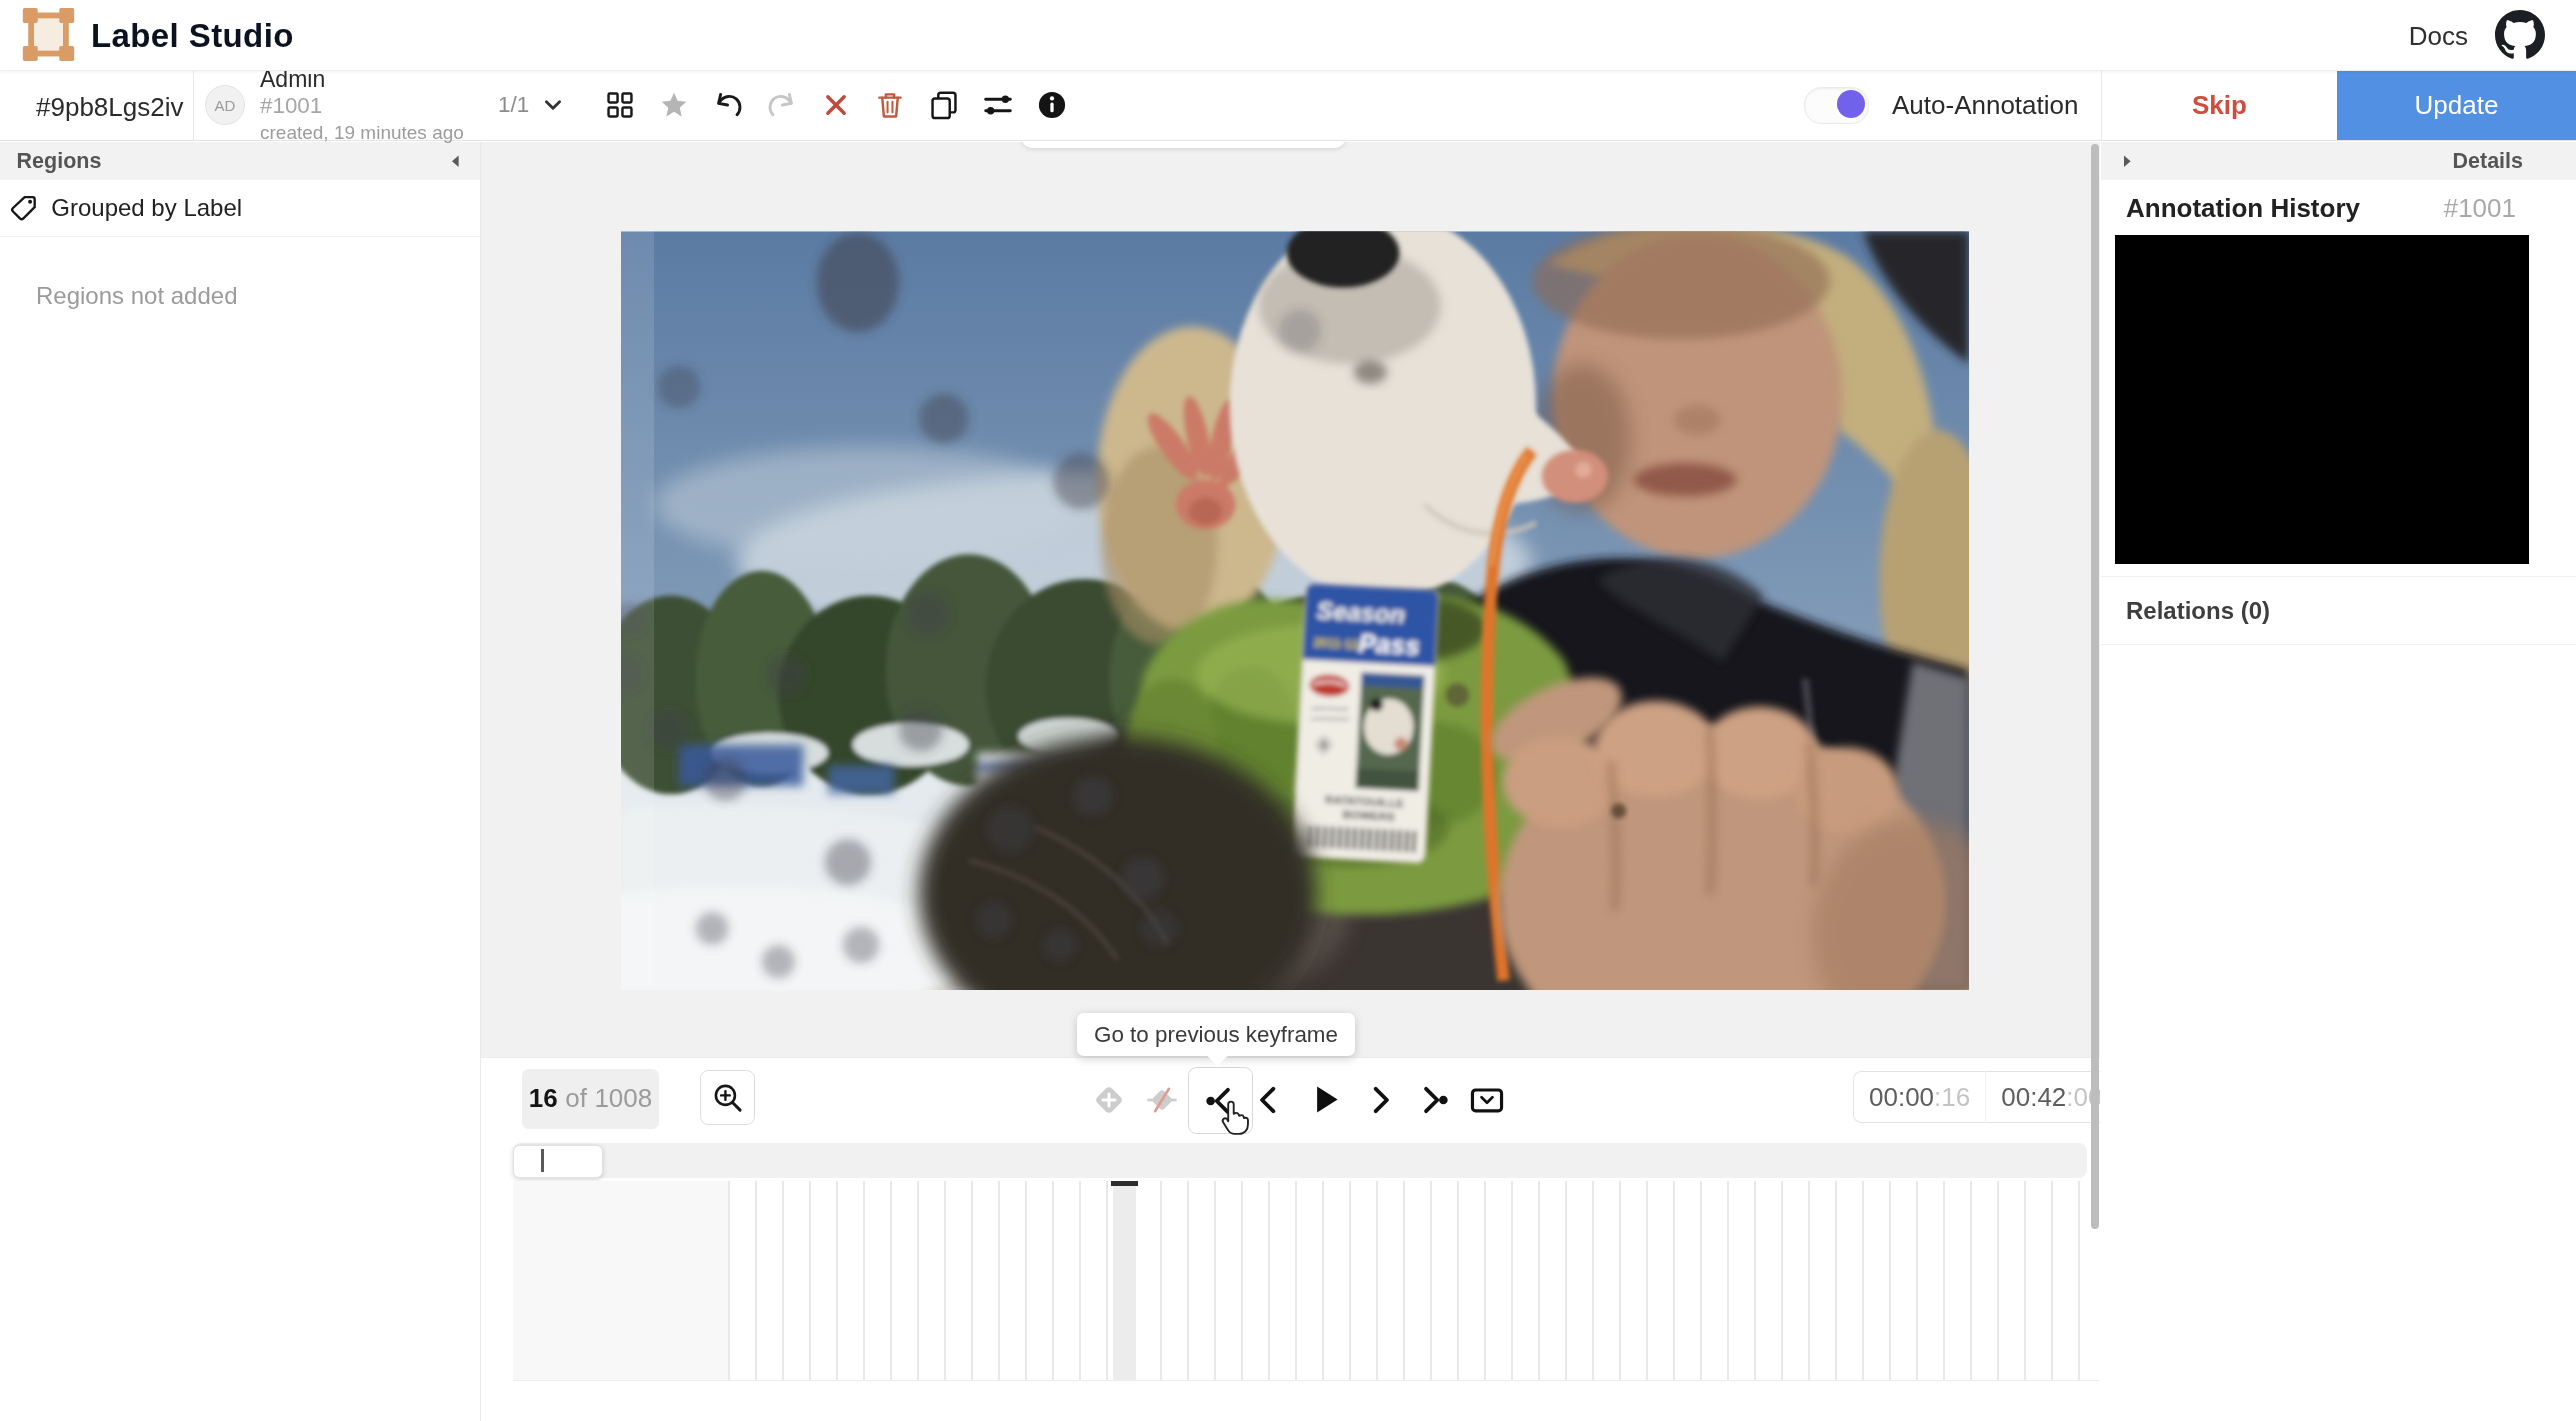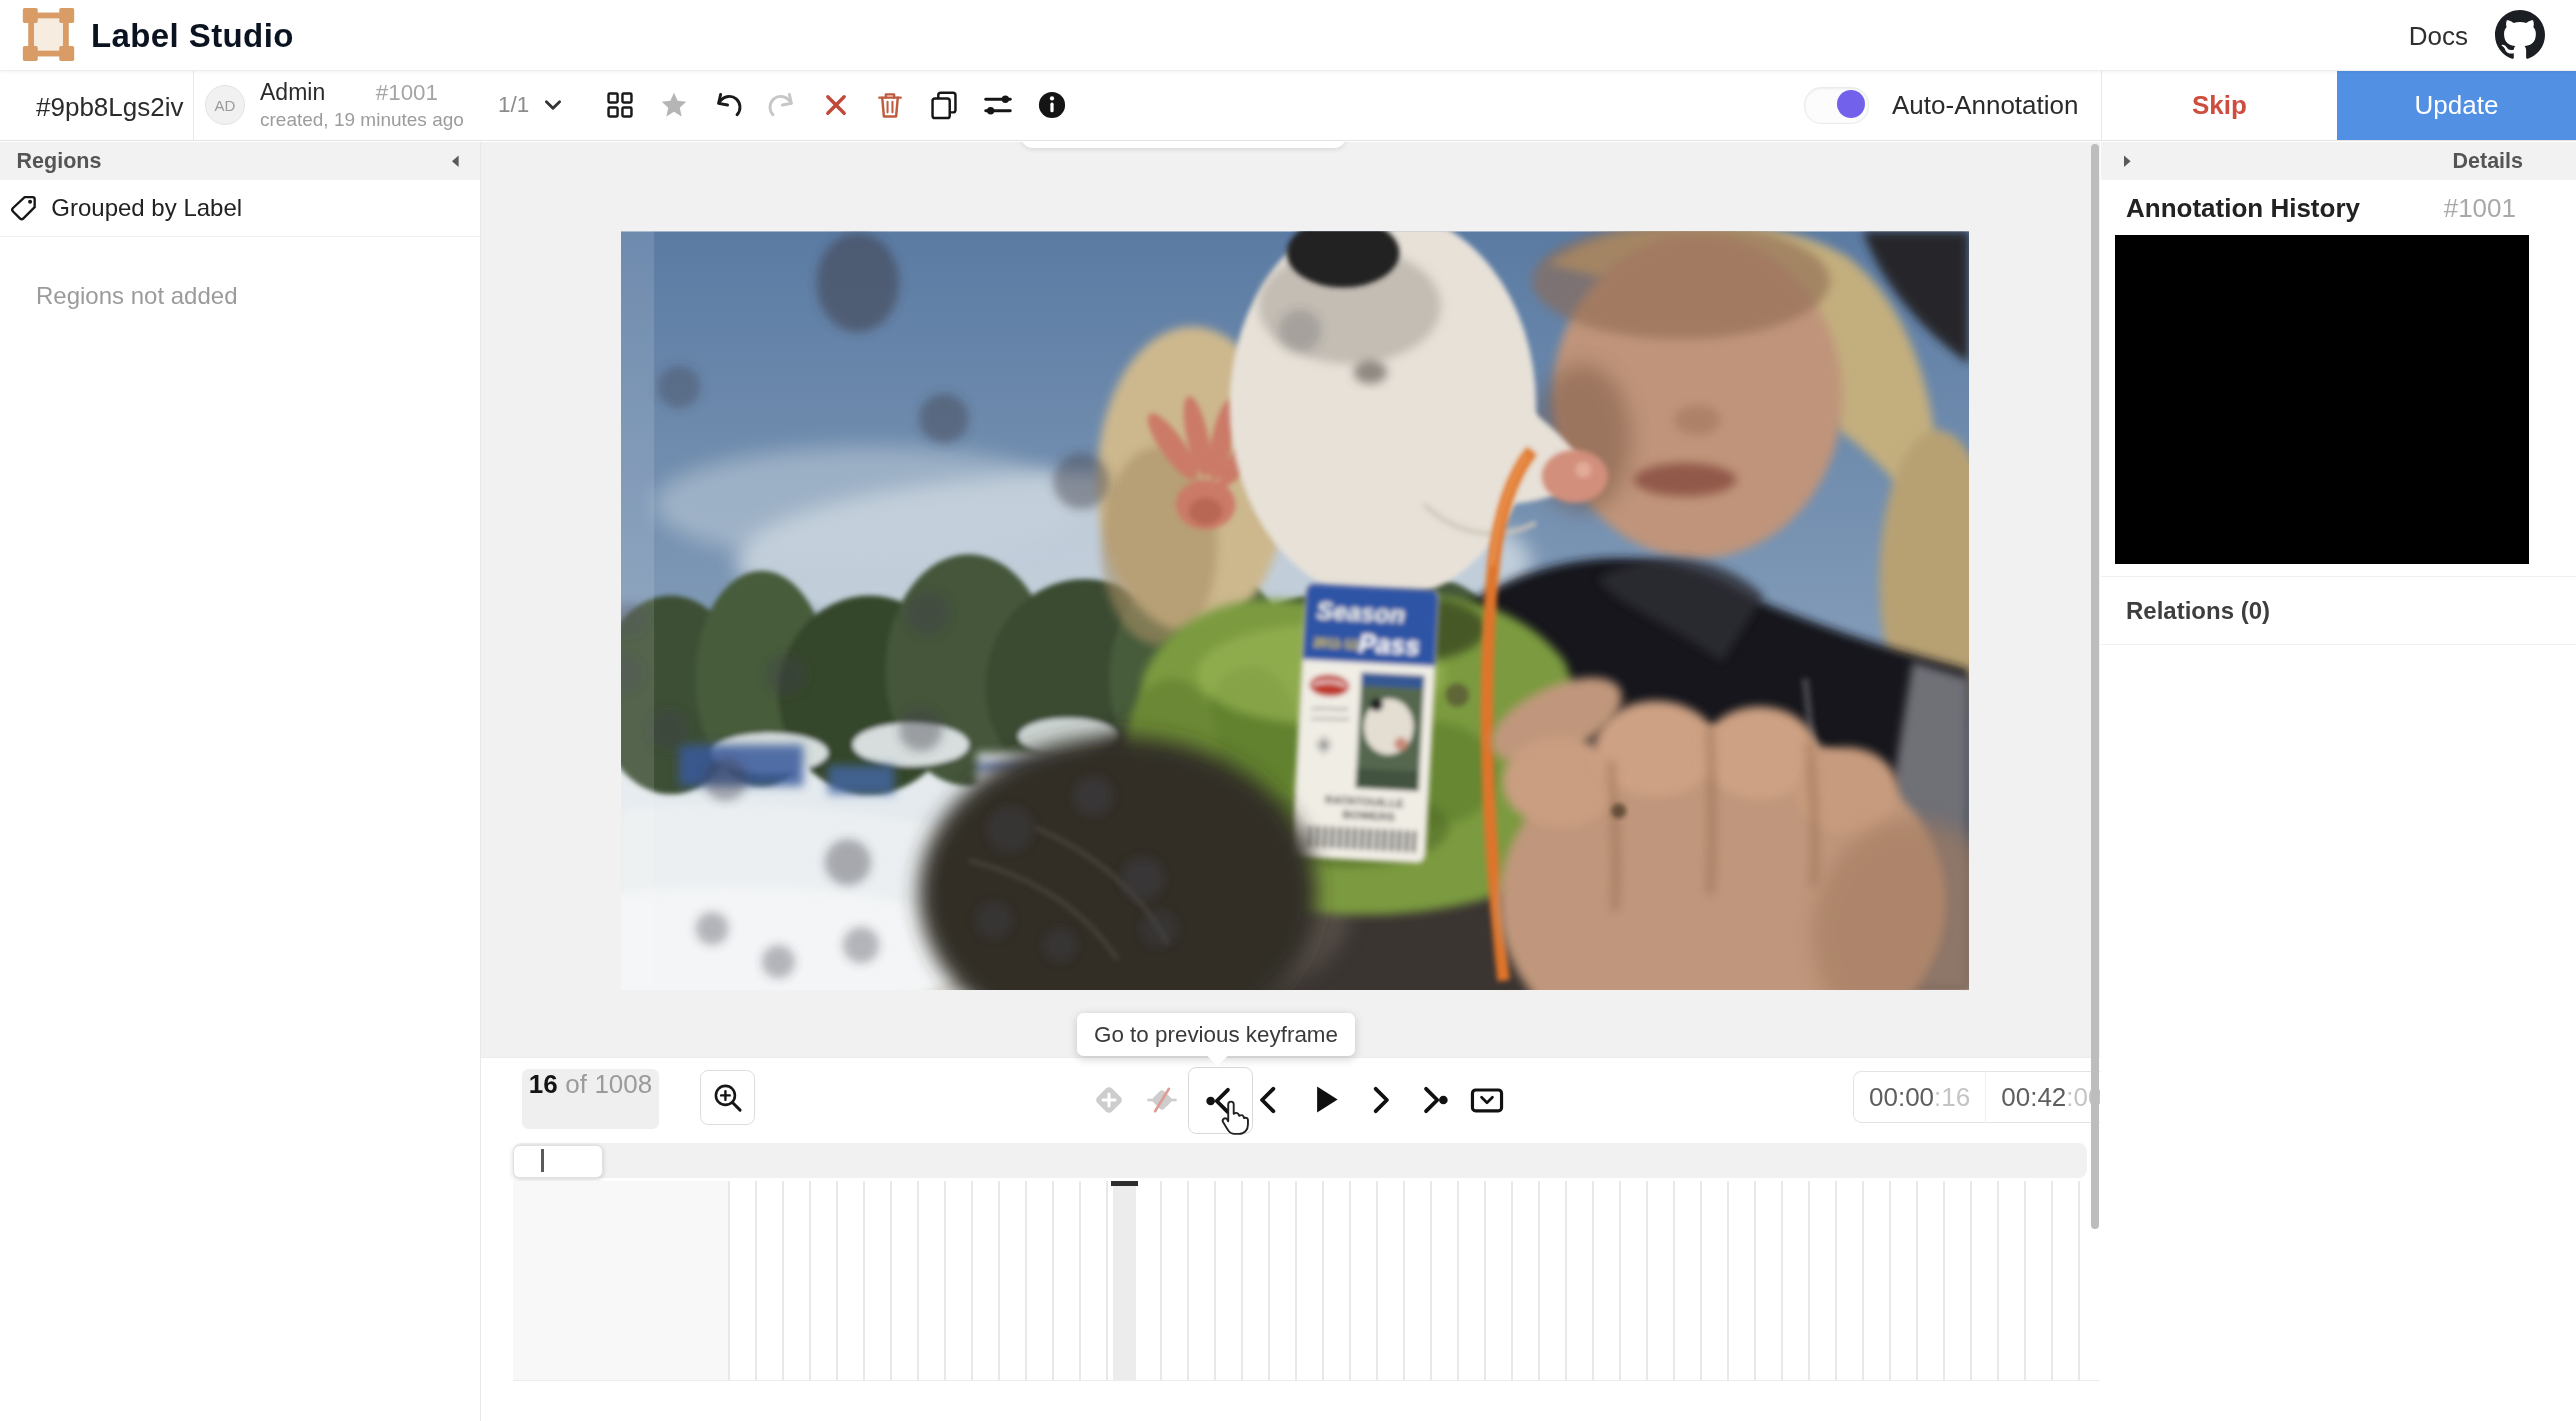--- a/index.html
+++ b/index.html
@@ -18,21 +18,21 @@
   
   .toolbar{position:absolute;left:0;top:70px;width:2576px;height:70px;background:#fff;
            border-bottom:0.8px solid #e3e3e3;z-index:8;}
   .task-id{position:absolute;left:36px;top:22.4px;font-size:26px;color:#2b2b2b;}
   .vdiv{position:absolute;top:0;width:0.8px;height:70px;background:#e8e8e8;}
   .d1{left:193px}.d2{left:2101px}
   .annotator{position:absolute;left:205px;top:0;height:70px;display:flex;align-items:center;cursor:pointer;}
   .avatar{width:38px;height:38px;border-radius:50%;background:#f1f1f1;border:0.8px solid #e2e2e2;
           display:flex;align-items:center;justify-content:center;font-size:15px;color:#9b9b9b;flex:none;}
   .ann-text{margin-left:15px;width:178px;}
-  .ann-top{display:flex;justify-content:space-between;align-items:baseline;}
+  .ann-top{display:flex;justify-content:space-between;align-items:baseline;flex-direction:column;}
   .ann-name{font-size:23px;color:#2b2b2b;}
   .ann-id{font-size:22.4px;color:#a5a5a5;}
   .ann-sub{font-size:19px;color:#9c9c9c;margin-top:2.5px;white-space:nowrap;}
   .ann-count{margin-left:60px;font-size:22.4px;color:#8c8c8c;}
   .chev{margin-left:10px;width:28px;height:28px;}
   .tool-icons{position:absolute;left:593px;top:0;height:70px;display:flex;align-items:center;}
   .tbtn{width:54px;height:54px;display:flex;align-items:center;justify-content:center;cursor:pointer;border-radius:6.6px;}
   .auto-group{position:absolute;left:1804px;top:0;height:70px;display:flex;align-items:center;}
   .toggle{width:63px;height:35px;border-radius:17.4px;background:#fcfcfc;border:0.8px solid #ebebeb;
           box-shadow:inset 0 0.8px 2.5px rgba(0,0,0,.08);position:relative;cursor:pointer;flex:none;}
@@ -57,21 +57,21 @@
   .float-sliver{position:absolute;left:540px;top:-16.6px;width:325px;height:23px;background:#fff;
                 border-radius:0 0 11.6px 11.6px;box-shadow:0 1.7px 5px rgba(0,0,0,.10);}
   .video{position:absolute;left:140px;top:89px;width:1348px;height:759px;}
   .tooltip{position:absolute;left:596px;top:871px;width:278px;height:43px;background:#fff;border-radius:6.6px;
            box-shadow:0 2.5px 10px rgba(0,0,0,.18);display:flex;align-items:center;justify-content:center;
            font-size:22.4px;color:#3a3a3a;z-index:7;}
   .tooltip-arrow{position:absolute;left:133px;bottom:-6.6px;width:15px;height:15px;background:#fff;transform:rotate(45deg);}
 
   .timeline-block{position:absolute;left:0;top:915px;width:1619px;height:364px;background:#fff;border-top:0.8px solid #ececec;}
   .frame-pill{position:absolute;left:41px;top:10.8px;width:137px;height:60px;background:#efefef;border-radius:6.6px;
-              display:flex;align-items:flex-start;justify-content:center;gap:7.5px;font-size:26px;cursor:pointer;}
+              display:flex;align-items:center;justify-content:center;gap:7.5px;font-size:26px;cursor:pointer;}
   .fp-cur{font-weight:bold;color:#141414}.fp-sep{color:#9b9b9b}.fp-total{color:#9b9b9b}
   .zoom-btn{position:absolute;left:219px;top:12.4px;width:53px;height:53px;background:#fff;border:0.8px solid #ddd;
             border-radius:8.3px;display:flex;align-items:center;justify-content:center;cursor:pointer;}
   .pc{position:absolute;top:0;height:83px;width:55px;display:flex;align-items:center;justify-content:center;cursor:pointer;}
   .prevkey-btn{position:absolute;left:707px;top:9px;width:63px;height:65px;background:#fff;border:0.8px solid #d8d8d8;
                border-radius:8.3px;display:flex;align-items:center;justify-content:center;cursor:pointer;}
   .cursor-icon{position:absolute;left:26.5px;top:30px;width:35px;height:38px;z-index:2;}
   .times{position:absolute;left:1372px;top:13.3px;display:flex;}
   .time-box{height:50px;background:#fff;border:0.8px solid #e3e3e3;display:flex;align-items:center;
             justify-content:center;font-size:26px;padding:0 15px;}

